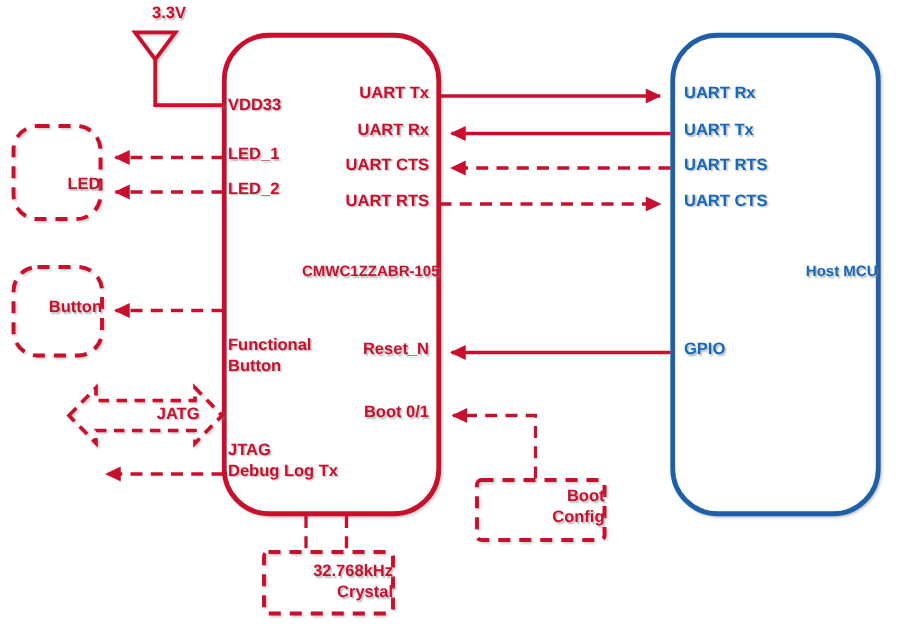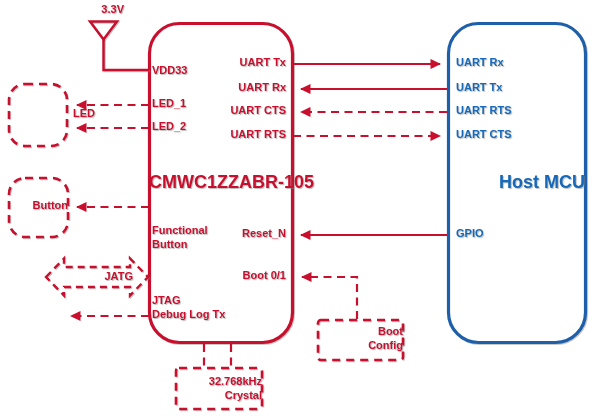--- a/index.html
+++ b/index.html
@@ -9,21 +9,21 @@
   }
   #wires{position:absolute;left:0;top:0;width:600px;height:416px;}
   .lbl{
     position:absolute;font-weight:bold;font-size:11px;line-height:13px;
     color:#C8102E;white-space:nowrap;
     text-shadow:1px 1px 1px rgba(130,130,130,0.55);
   }
   .lbl.blue{color:#1668B8;}
   .lbl.center{text-align:right;}
   .lbl.right{text-align:right;}
-  .lbl.title{font-size:18px;line-height:14px;}
+  .lbl.title{font-size:10px;line-height:14px;}
   .twoline{line-height:13.5px;}
   .shape{filter:drop-shadow(1.5px 1.5px 0.7px rgba(130,130,130,0.45));}
   .wire{stroke:#C8102E;stroke-width:2.2;fill:none;}
   .wire.dash{stroke-dasharray:8 5.5;}
   .boxsolid{stroke-width:3.2;fill:#ffffff;}
   .boxdash{stroke:#C8102E;stroke-width:2.6;fill:none;stroke-dasharray:8 6;}
 </style>
 </head>
 <body>
 
@@ -89,21 +89,21 @@
 
   <div class="lbl center title" style="left:149px;top:175px;width:144px;">CMWC1ZZABR-105</div>
 
   <div class="lbl blue" style="left:456px;top:56px;">UART Rx</div>
   <div class="lbl blue" style="left:456px;top:81px;">UART Tx</div>
   <div class="lbl blue" style="left:456px;top:104px;">UART RTS</div>
   <div class="lbl blue" style="left:456px;top:128px;">UART CTS</div>
   <div class="lbl blue" style="left:456px;top:227px;">GPIO</div>
   <div class="lbl blue center title" style="left:448px;top:175px;width:137px;">Host MCU</div>
 
-  <div class="lbl center" style="left:9px;top:107px;width:58px;margin-left:28px;">LED</div>
+  <div class="lbl center" style="left:9px;top:117px;width:58px;">LED</div>
   <div class="lbl center" style="left:9px;top:199px;width:59px;">Button</div>
   <div class="lbl center" style="left:60px;top:270px;width:73px;">JATG</div>
   <div class="lbl center twoline" style="left:176px;top:375px;width:86px;">
     <div>32.768kHz</div>
     <div>Crystal</div>
   </div>
   <div class="lbl center twoline" style="left:318px;top:325px;width:85px;">
     <div>Boot</div>
     <div>Config</div>
   </div>

